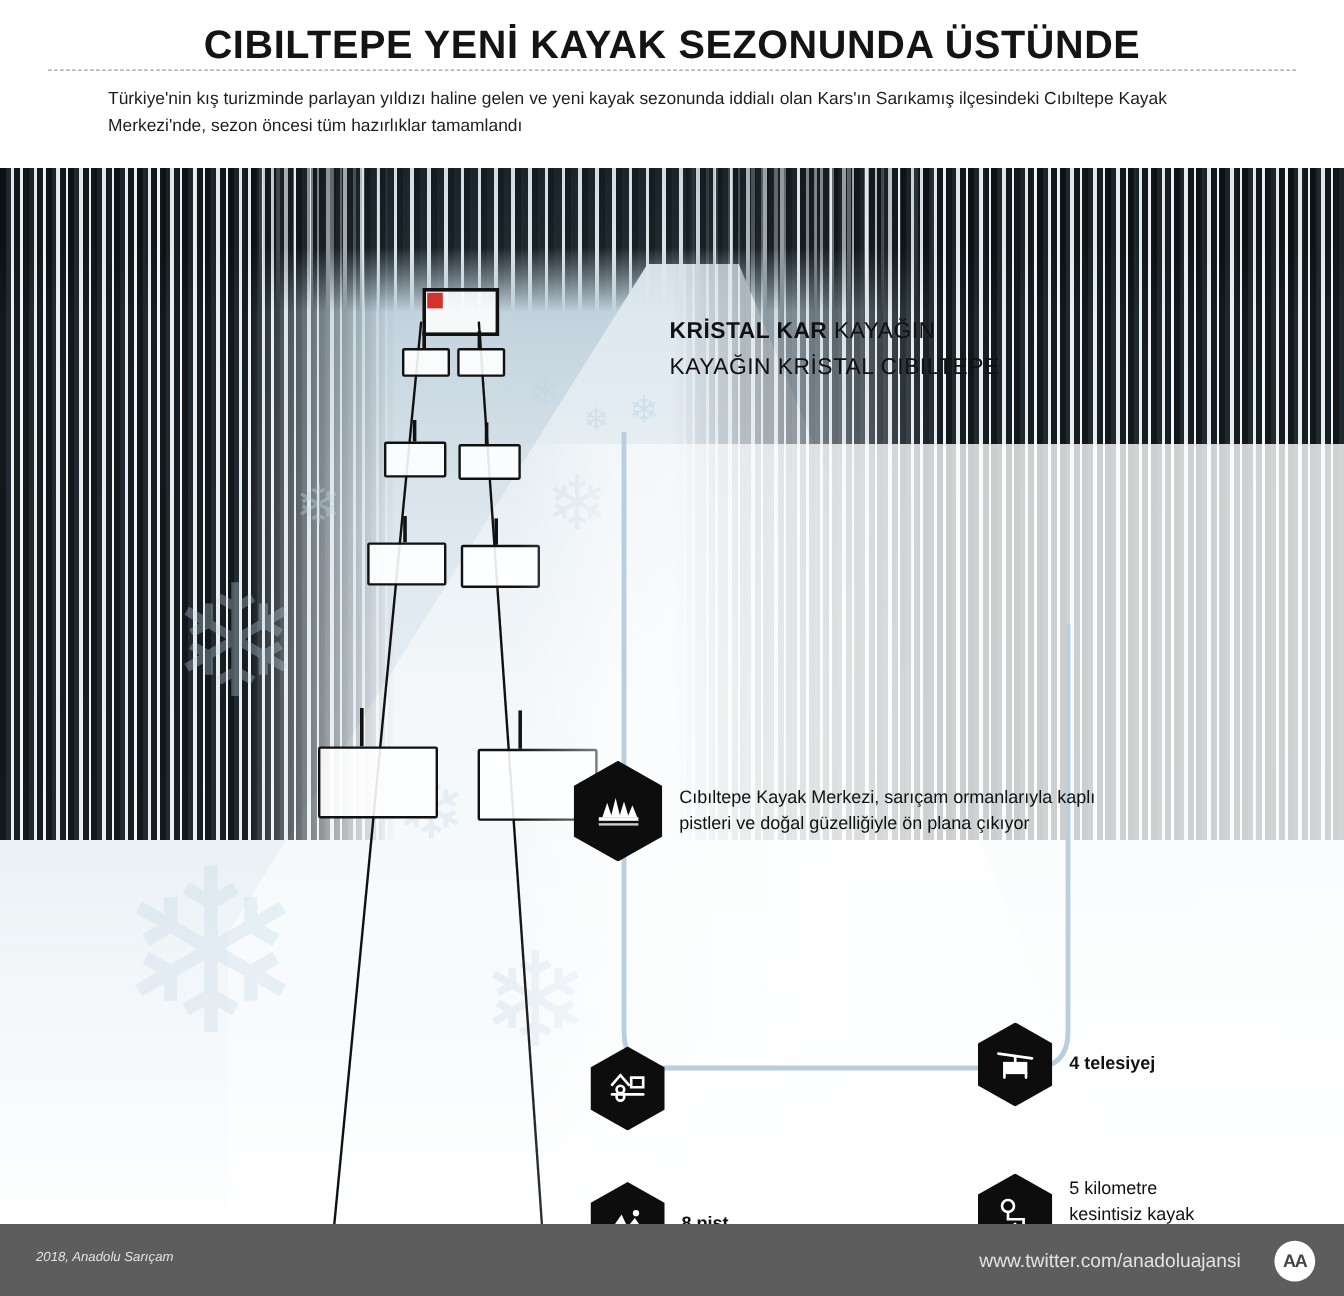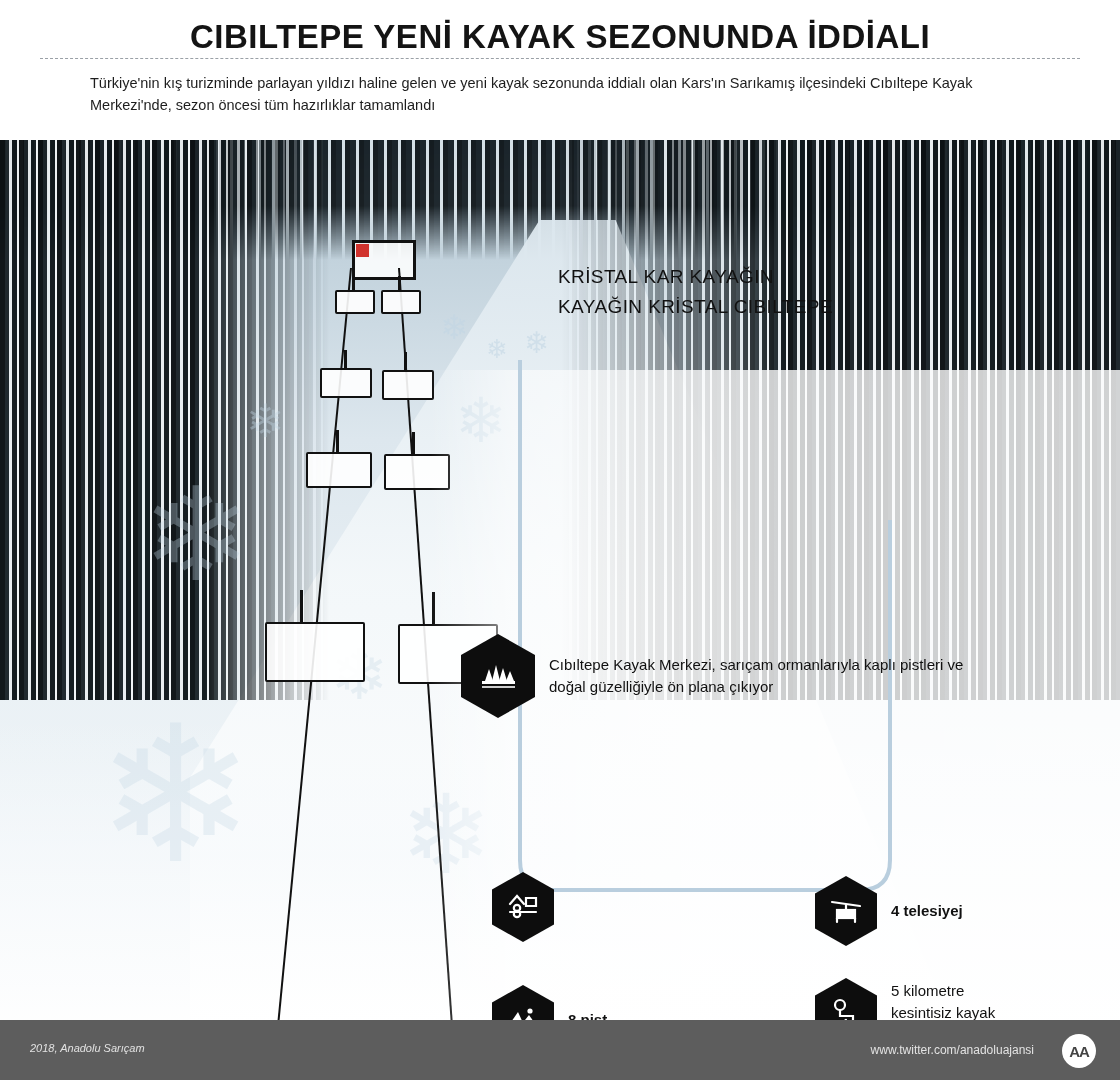--- a/index.html
+++ b/index.html
@@ -163,21 +163,21 @@
 
   
   .kristal {
     position: absolute;
     left: 558px; top: 262px;
     font-size: 19px;
     color: #111;
     line-height: 30px;
     letter-spacing: 0.4px;
   }
-  .kristal b { font-weight: normal; }
+  .kristal b { font-weight: bold; }
 
   .connector {
     position: absolute;
     left: 430px; top: 360px;
     width: 560px; height: 590px;
     pointer-events: none;
   }
 
   .node {
     position: absolute;
@@ -211,37 +211,37 @@
     width: 1120px; height: 60px;
     background: #5d5d5d;
     color: #e7e7e7;
   }
   .footer-left {
     position: absolute; left: 30px; top: 22px;
     font-size: 11px; font-style: italic; color: #e2e2e2;
   }
   .footer-right {
     position: absolute; right: 86px; top: 23px;
-    font-size: 12px; color: #e2e2e2;
+    font-size: 16px; color: #e2e2e2;
   }
   .aa-logo {
     position: absolute; right: 24px; top: 14px;
     width: 34px; height: 34px; border-radius: 50%;
     background: #ffffff;
     display: flex; align-items: center; justify-content: center;
     color: #444; font-size: 15px; font-weight: bold; letter-spacing: -1px;
   }
 </style>
 </head>
 <body>
 
 <div id="page">
 
   <div class="header">
-    <div class="title">CIBILTEPE YENİ KAYAK SEZONUNDA İDDİALI</div>
+    <div class="title">CIBILTEPE YENİ KAYAK SEZONUNDA ÜSTÜNDE</div>
     <div class="title-rule"></div>
     <div class="subtitle">Türkiye'nin kış turizminde parlayan yıldızı haline gelen ve yeni kayak sezonunda iddialı olan Kars'ın Sarıkamış ilçesindeki Cıbıltepe Kayak Merkezi'nde, sezon öncesi tüm hazırlıklar tamamlandı</div>
   </div>
 
   <div class="scene">
     <div class="sky"></div>
     <div class="forest-band"></div>
     <div class="slope"></div>
     <div class="forest left"></div>
     <div class="forest right"></div>
@@ -288,21 +288,21 @@
     <div>
       <b>KRİSTAL KAR</b><span> KAYAĞIN</span>
     </div>
     <div>KAYAĞIN KRİSTAL CIBILTEPE</div>
   </div>
 
   <svg class="connector" viewBox="0 0 560 590">
     <path d="M90,0 L90,500 Q90,530 120,530 L430,530 Q460,530 460,500 L460,160" fill="none" stroke="#b9cede" stroke-width="4"></path>
   </svg>
 
-  <div class="node" style="left:461px; top:634px; width:530px;">
+  <div class="node" style="left:478px; top:634px; width:480px;">
     <div class="hex big">
       <svg width="42" height="42" viewBox="0 0 42 42" aria-hidden="true">
         <g fill="#ffffff">
           <polygon points="8,26 12,14 16,26"></polygon>
           <polygon points="15,26 19,10 23,26"></polygon>
           <polygon points="22,26 26,13 30,26"></polygon>
           <polygon points="29,26 33,16 37,26"></polygon>
           <rect x="5" y="26" width="33" height="3"></rect>
           <rect x="5" y="31" width="33" height="2" opacity="0.8"></rect>
         </g>
@@ -334,21 +334,21 @@
           <polygon points="15,22 23,12 30,22"></polygon>
           <circle cx="24" cy="8" r="2.6"></circle>
         </g>
         <path d="M5 26 Q18 31 30 24" stroke="#fff" stroke-width="2.4" fill="none" stroke-linecap="round"></path>
       </svg>
     </div>
     <div class="node-text bold" style="white-space:pre-line;">8 pist</div>
   </div>
 
 
-  <div class="node" style="left:815px; top:876px;text-align:right;">
+  <div class="node" style="left:815px; top:852px;text-align:right;">
     <div class="hex">
       <svg width="34" height="34" viewBox="0 0 34 34" aria-hidden="true">
         <g stroke="#fff" stroke-width="2.2" fill="none" stroke-linecap="round">
           <path d="M3 8 L31 12"></path>
           <path d="M17 11 L17 16"></path>
           <rect x="8" y="16" width="18" height="8" fill="#fff"></rect>
           <path d="M8 24 L8 28 M26 24 L26 28"></path>
         </g>
       </svg>
     </div>

